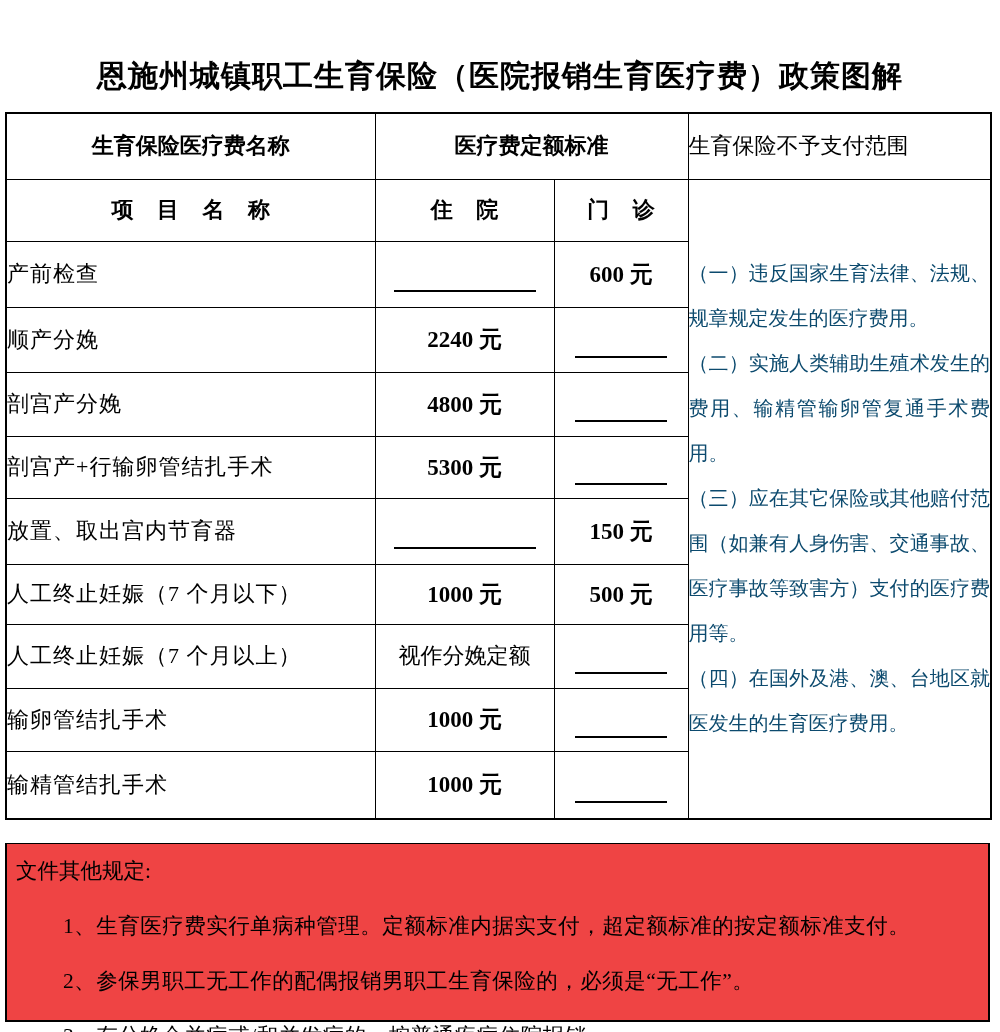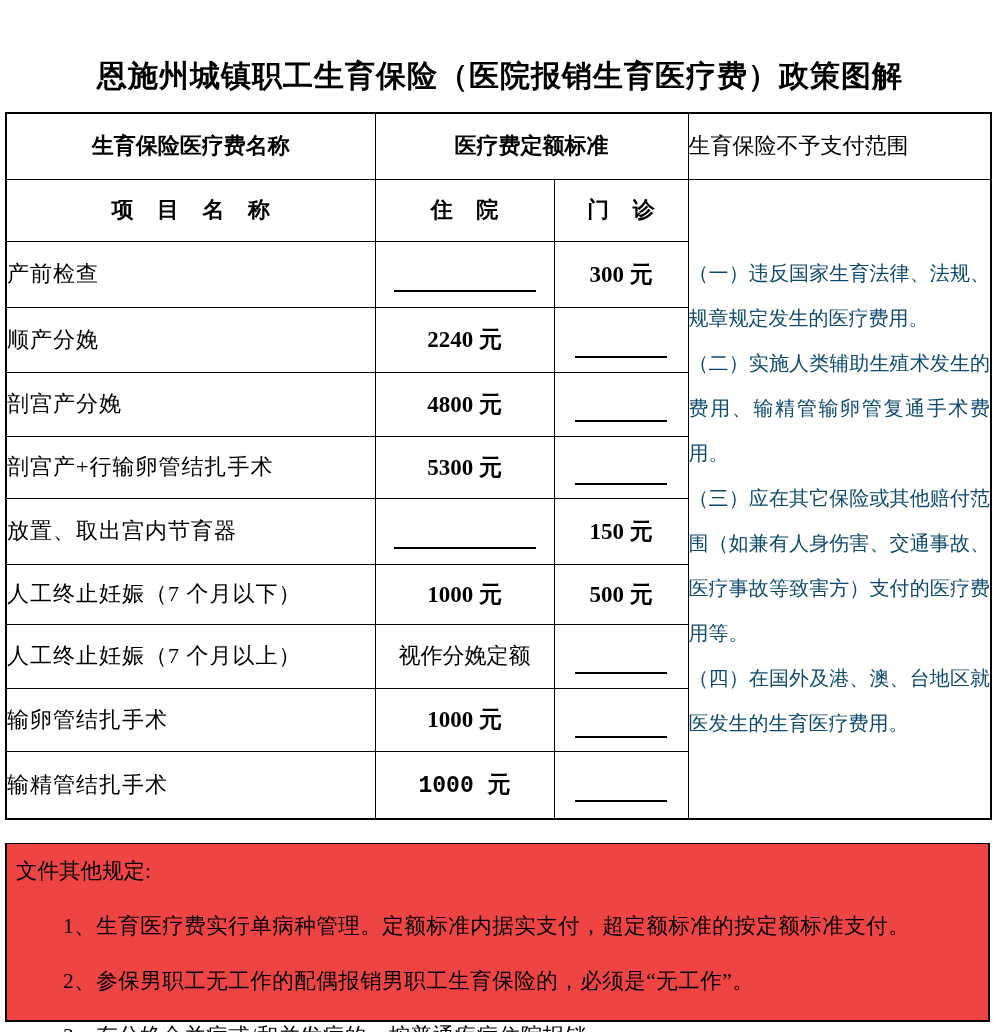--- a/index.html
+++ b/index.html
@@ -157,21 +157,21 @@
           <p>（一）违反国家生育法律、法规、规章规定发生的医疗费用。</p>
           <p>（二）实施人类辅助生殖术发生的费用、输精管输卵管复通手术费用。</p>
           <p>（三）应在其它保险或其他赔付范围（如兼有人身伤害、交通事故、医疗事故等致害方）支付的医疗费用等。</p>
           <p>（四）在国外及港、澳、台地区就医发生的生育医疗费用。</p>
         </td>
       </tr>
 
       <tr style="height:66px;">
         <td class="label">产前检查</td>
         <td class="amount"><span class="blank long"></span></td>
-        <td class="amount">300 元</td>
+        <td class="amount">600 元</td>
       </tr>
 
       <tr style="height:65px;">
         <td class="label">顺产分娩</td>
         <td class="amount">2240 元</td>
         <td class="amount"><span class="blank short"></span></td>
       </tr>
 
       <tr style="height:64px;margin-top:13px;">
         <td class="label">剖宫产分娩</td>
@@ -202,21 +202,21 @@
         <td class="amount plain">视作分娩定额</td>
         <td class="amount"><span class="blank short"></span></td>
       </tr>
 
       <tr style="height:63px;">
         <td class="label">输卵管结扎手术</td>
         <td class="amount">1000 元</td>
         <td class="amount"><span class="blank short"></span></td>
       </tr>
 
-      <tr style="height:68px;font-family:Liberation Mono, monospace;">
+      <tr style="height:68px;">
         <td class="label">输精管结扎手术</td>
         <td class="amount">1000 元</td>
         <td class="amount"><span class="blank short"></span></td>
       </tr>
     </tbody>
       </table>
   </div>
 
   <div class="notes">
     <div class="notes-heading">文件其他规定:</div>

